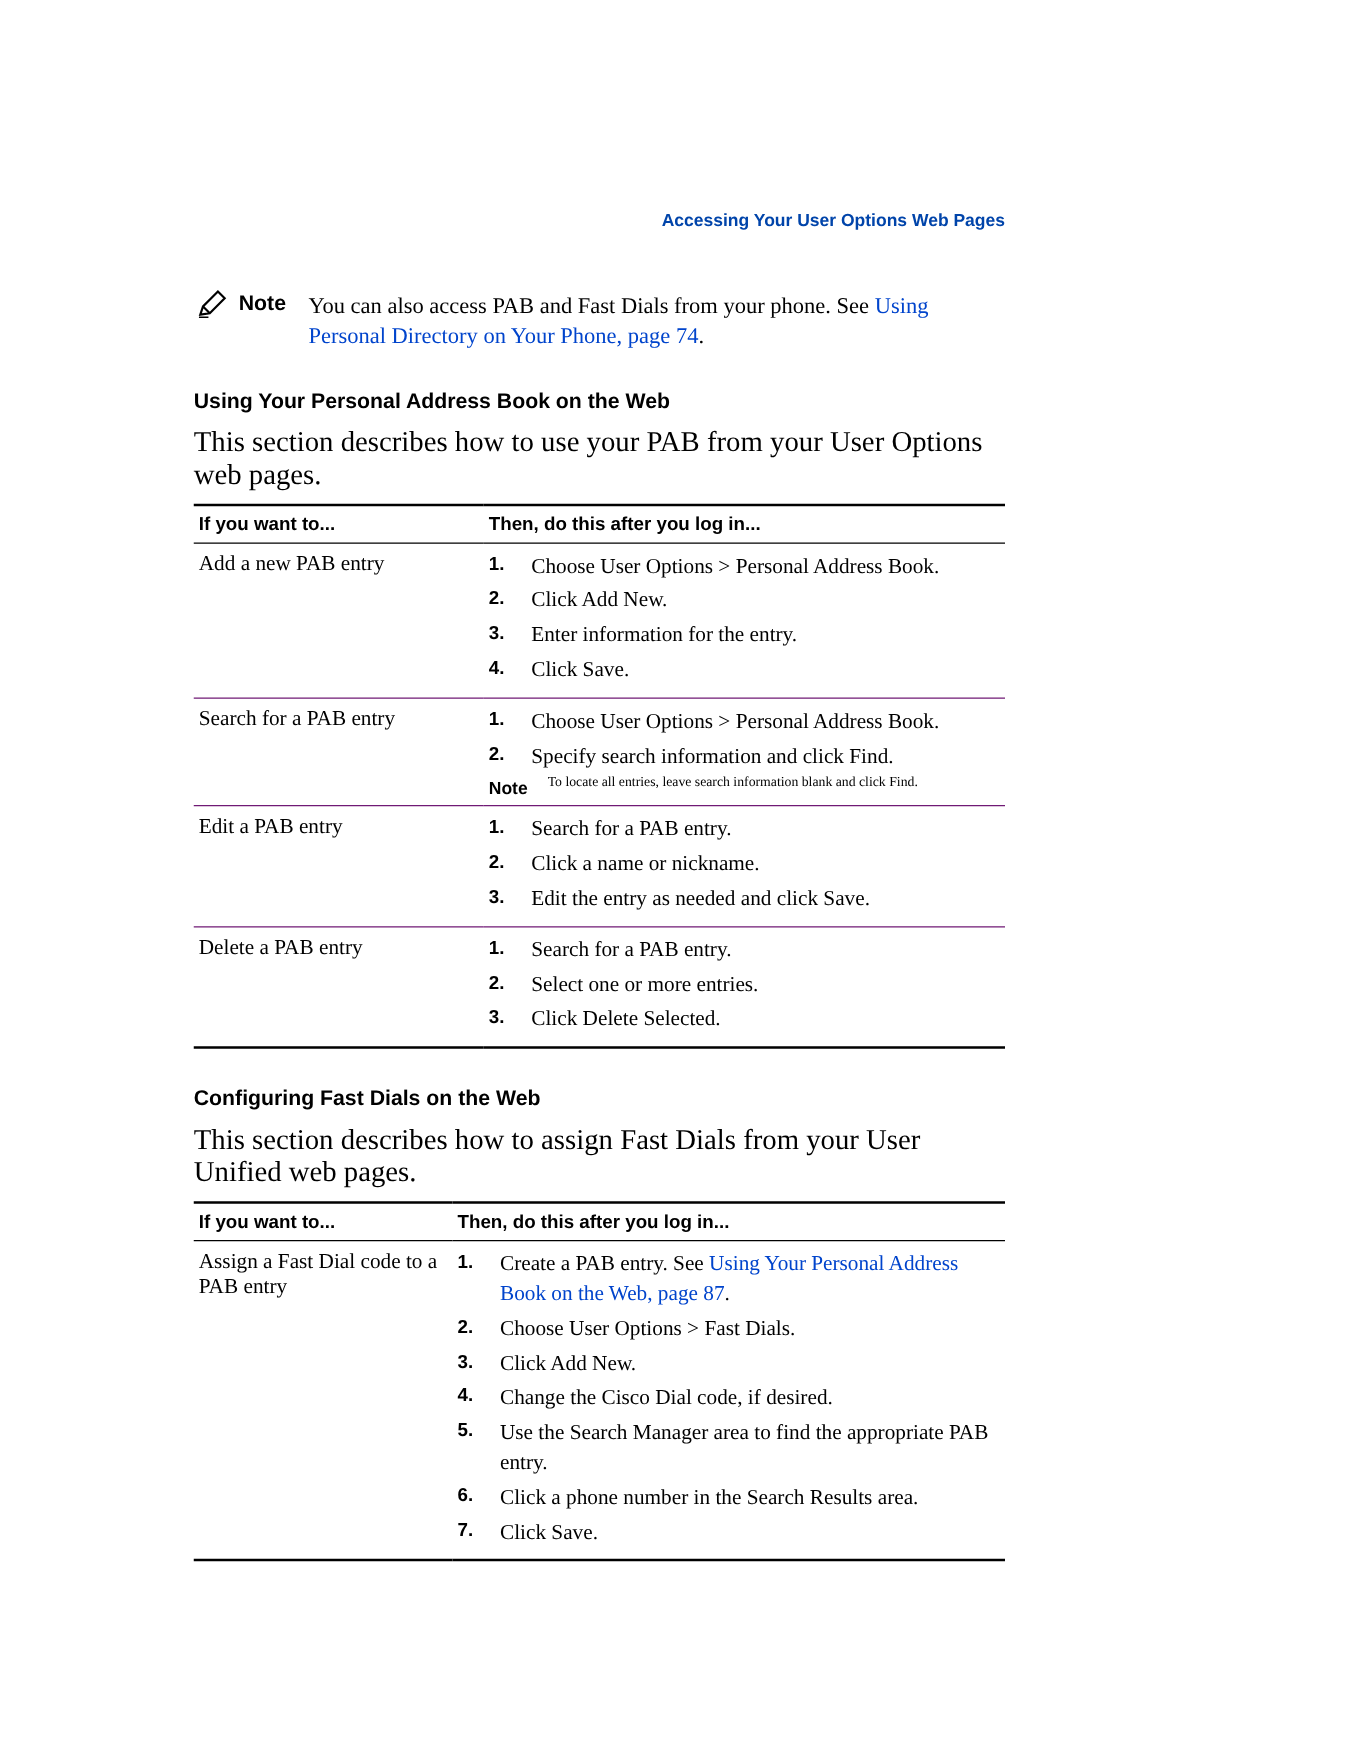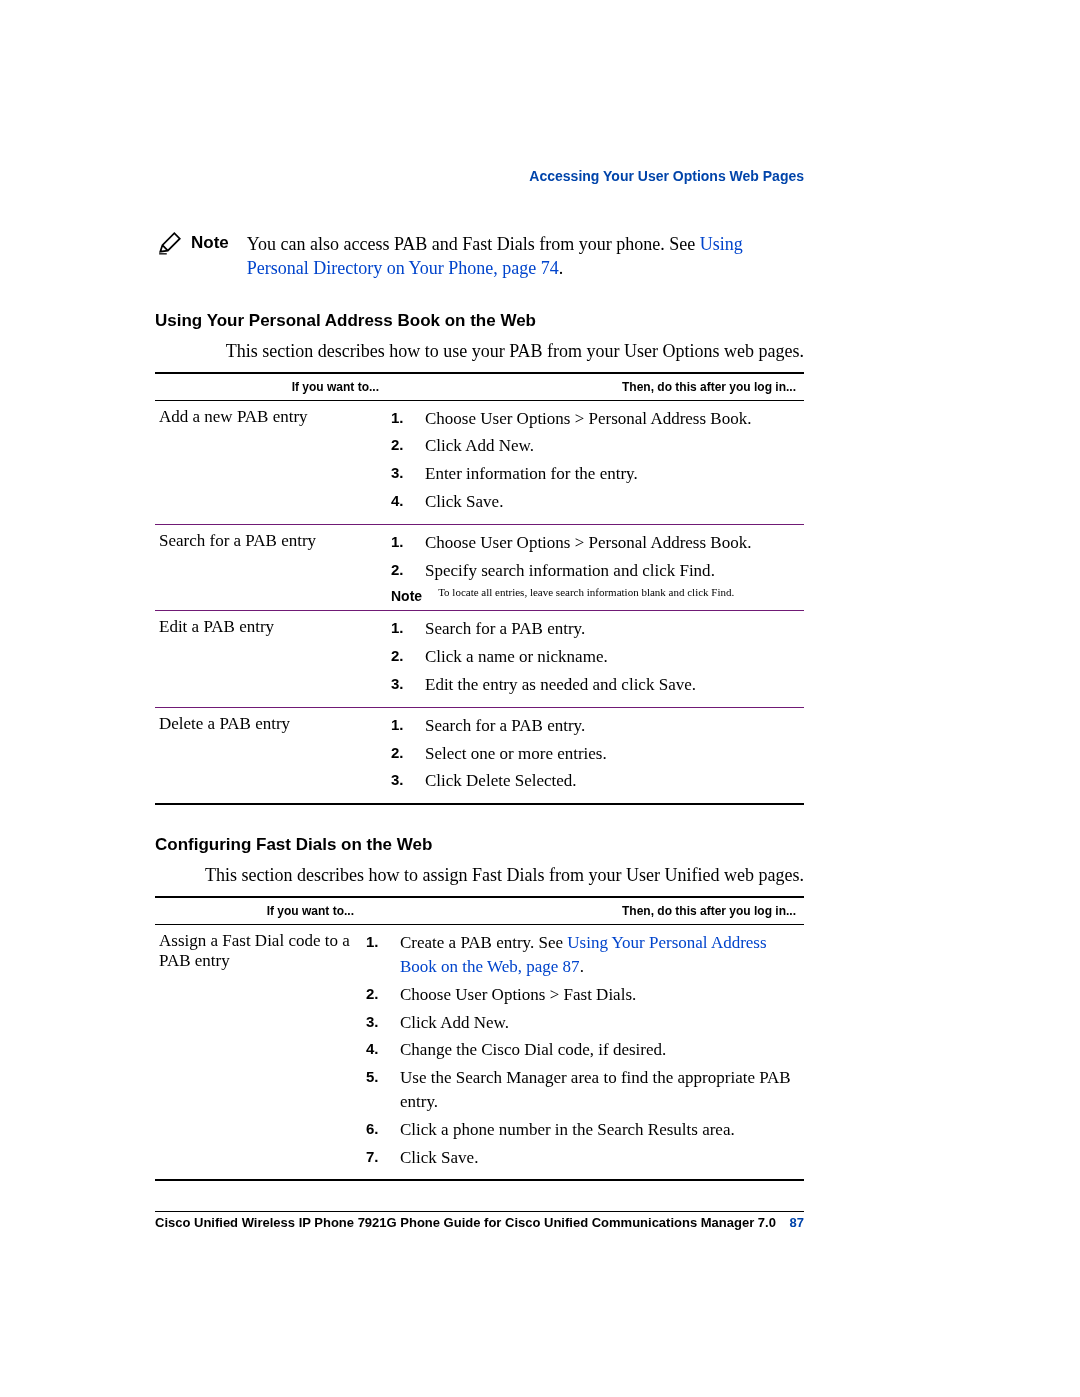--- a/index.html
+++ b/index.html
@@ -51,35 +51,34 @@
   .note-text { padding-top: 2px; }
   .link { color: #0044cc; }
   .section-heading {
     font-family: Arial, Helvetica, sans-serif;
     font-weight: bold;
     font-size: 17px;
     margin-top: 30px;
     margin-bottom: 10px;
   }
   .section-para {
-    font-size: 18px;
+    font-size: 23px;
     margin-bottom: 10px;
-    text-align: right;
   }
   table.instr {
     width: 100%;
     border-collapse: collapse;
     font-size: 17px;
     margin-bottom: 25px;
   }
   table.instr th {
     font-family: Arial, Helvetica, sans-serif;
     font-weight: bold;
-    font-size: 12px;
-    text-align: right;
+    font-size: 15px;
+    text-align: left;
     padding: 6px 8px 6px 4px;
     border-top: 2px solid #000;
     border-bottom: 1px solid #000;
   }
   table.instr td {
     padding: 6px 6px 6px 4px;
     vertical-align: top;
     border-bottom: 1px solid #701a75;
   }
   table.instr tr:last-child td { border-bottom: 2px solid #000; }
@@ -224,18 +223,14 @@
           <li><span class="n">4.</span><span>Change the Cisco Dial code, if desired.</span></li>
           <li><span class="n">5.</span><span>Use the Search Manager area to find the appropriate PAB entry.</span></li>
           <li><span class="n">6.</span><span>Click a phone number in the Search Results area.</span></li>
           <li><span class="n">7.</span><span>Click </span><span class="bold">Save</span><span>.</span></li>
         </ol>
       </td>
     </tr>
   </tbody>
     </table>
 
-  <div class="footer-line">
-    <span class="footer-title">Cisco Unified Wireless IP Phone 7921G Phone Guide for Cisco Unified Communications Manager 7.0</span>
-    <span class="footer-page">87</span>
-  </div>
 
 </div>
 
 </body></html>

